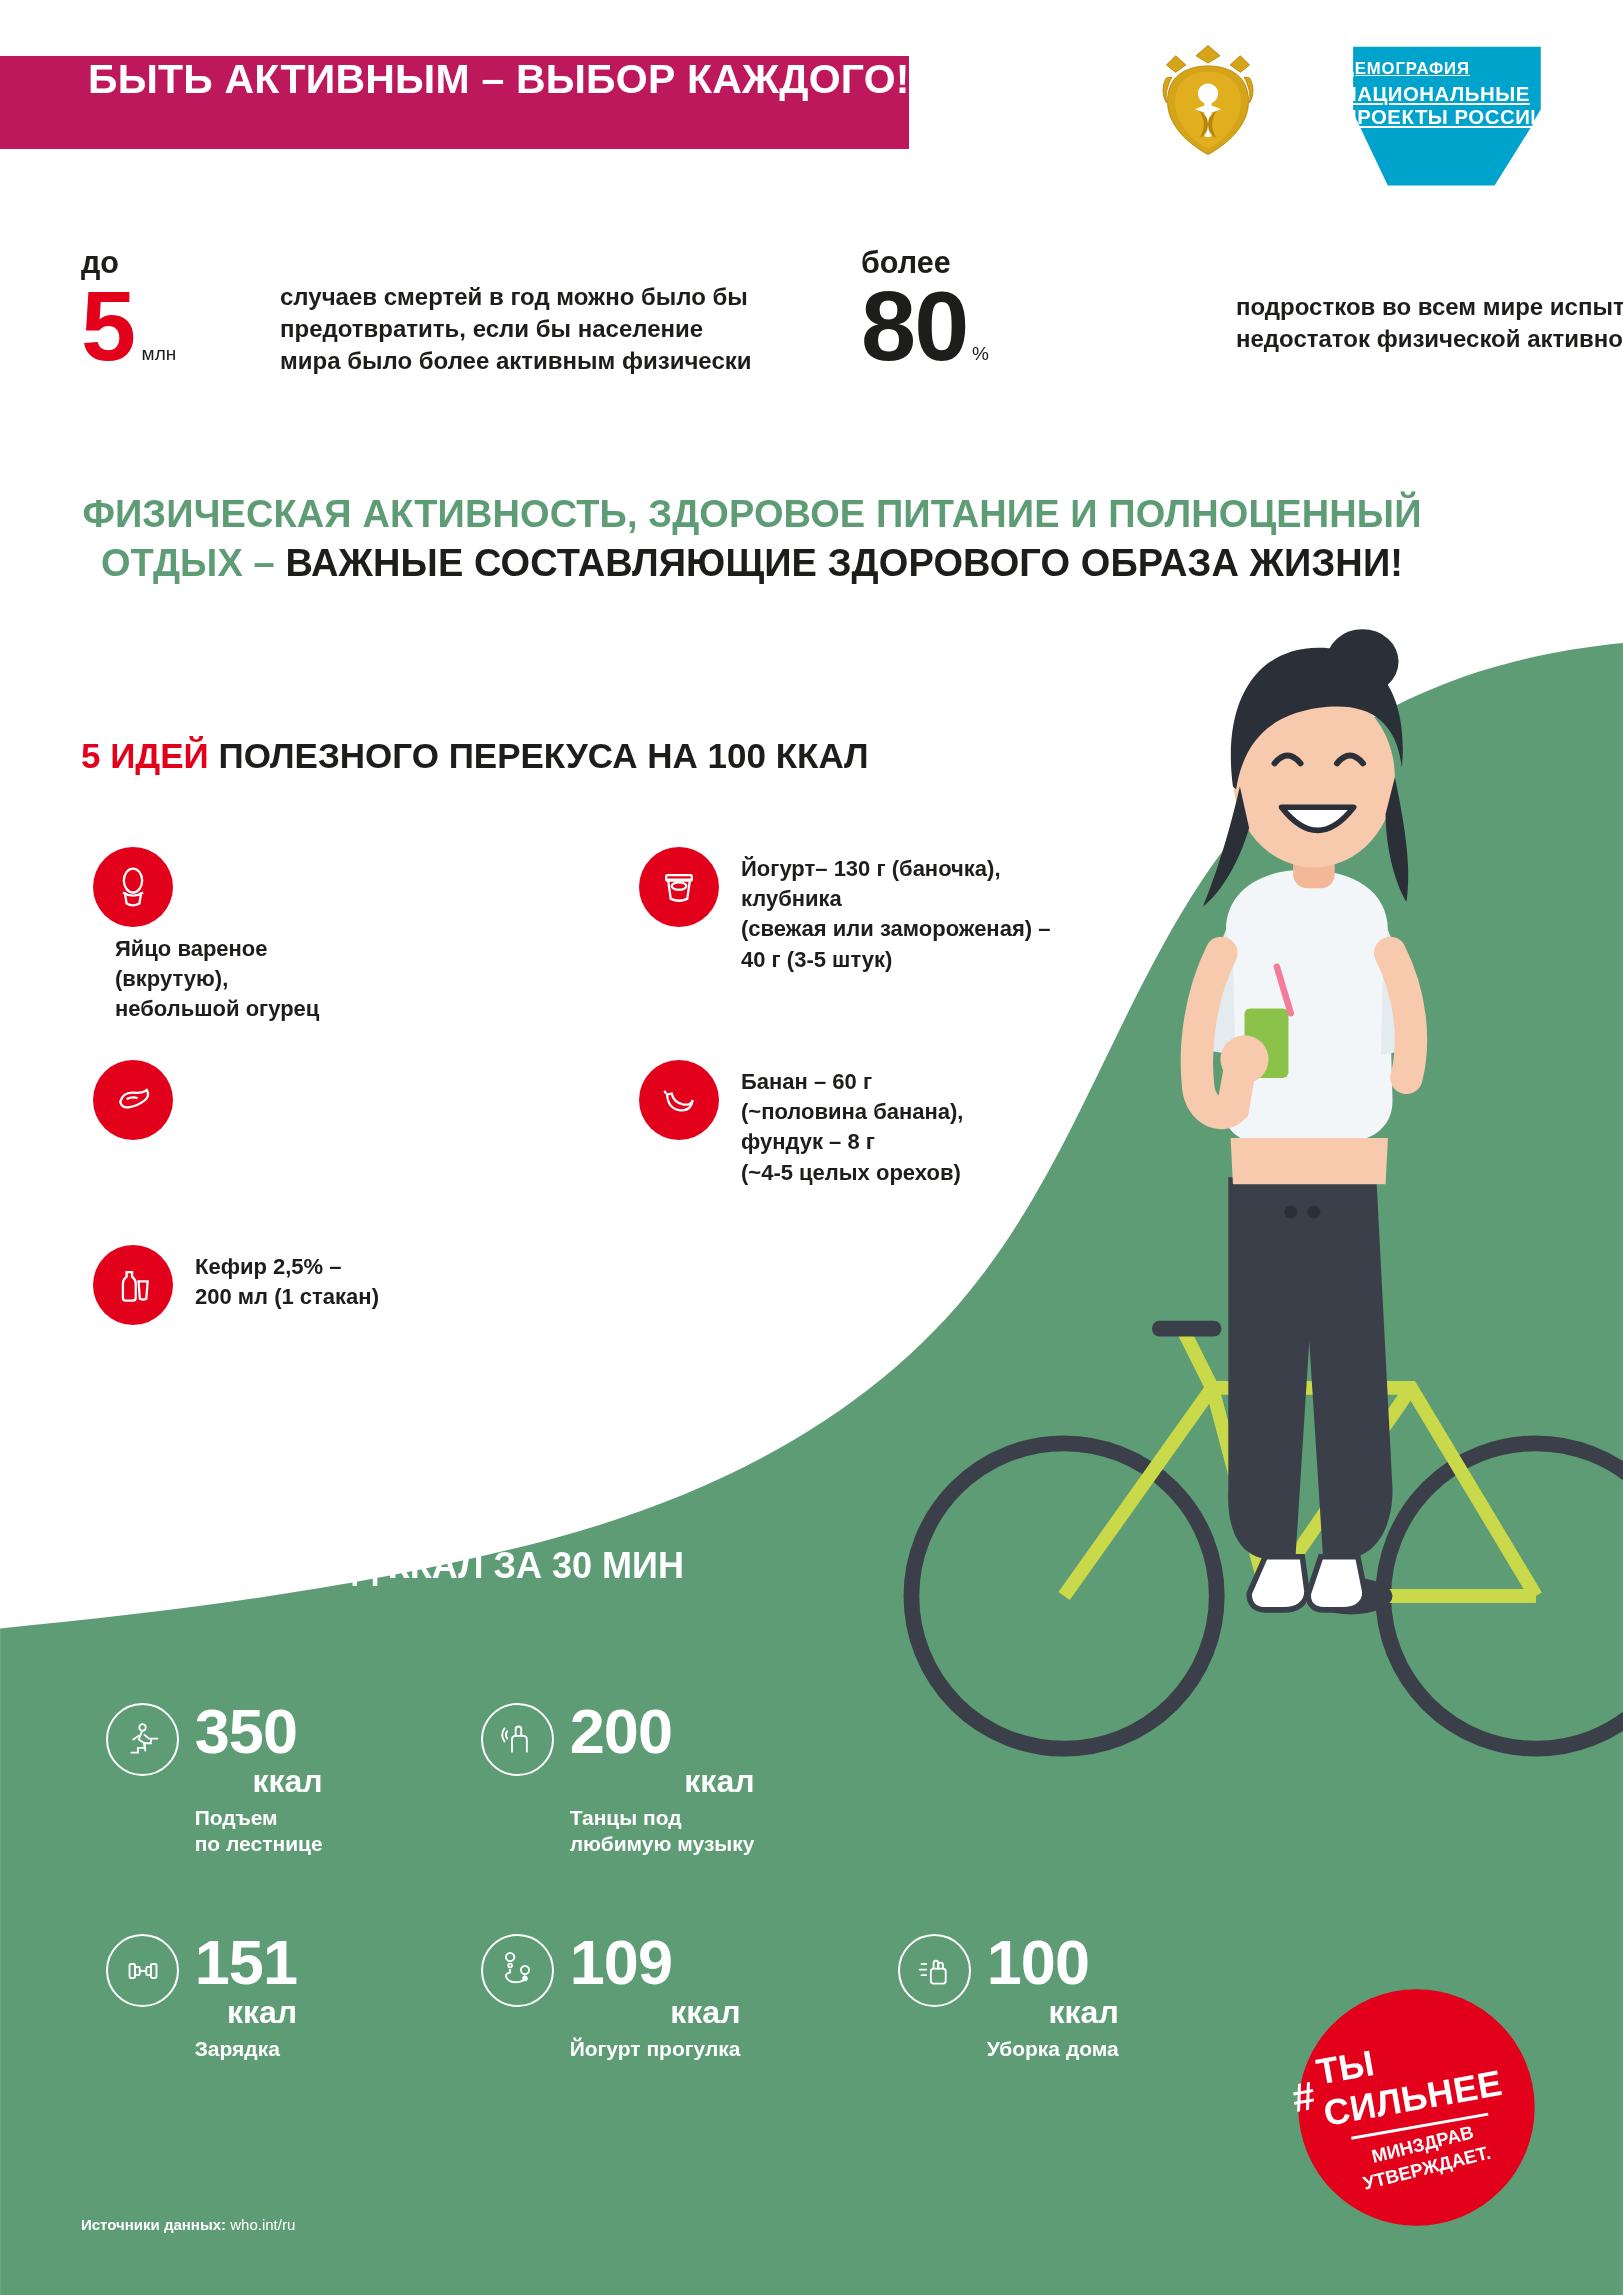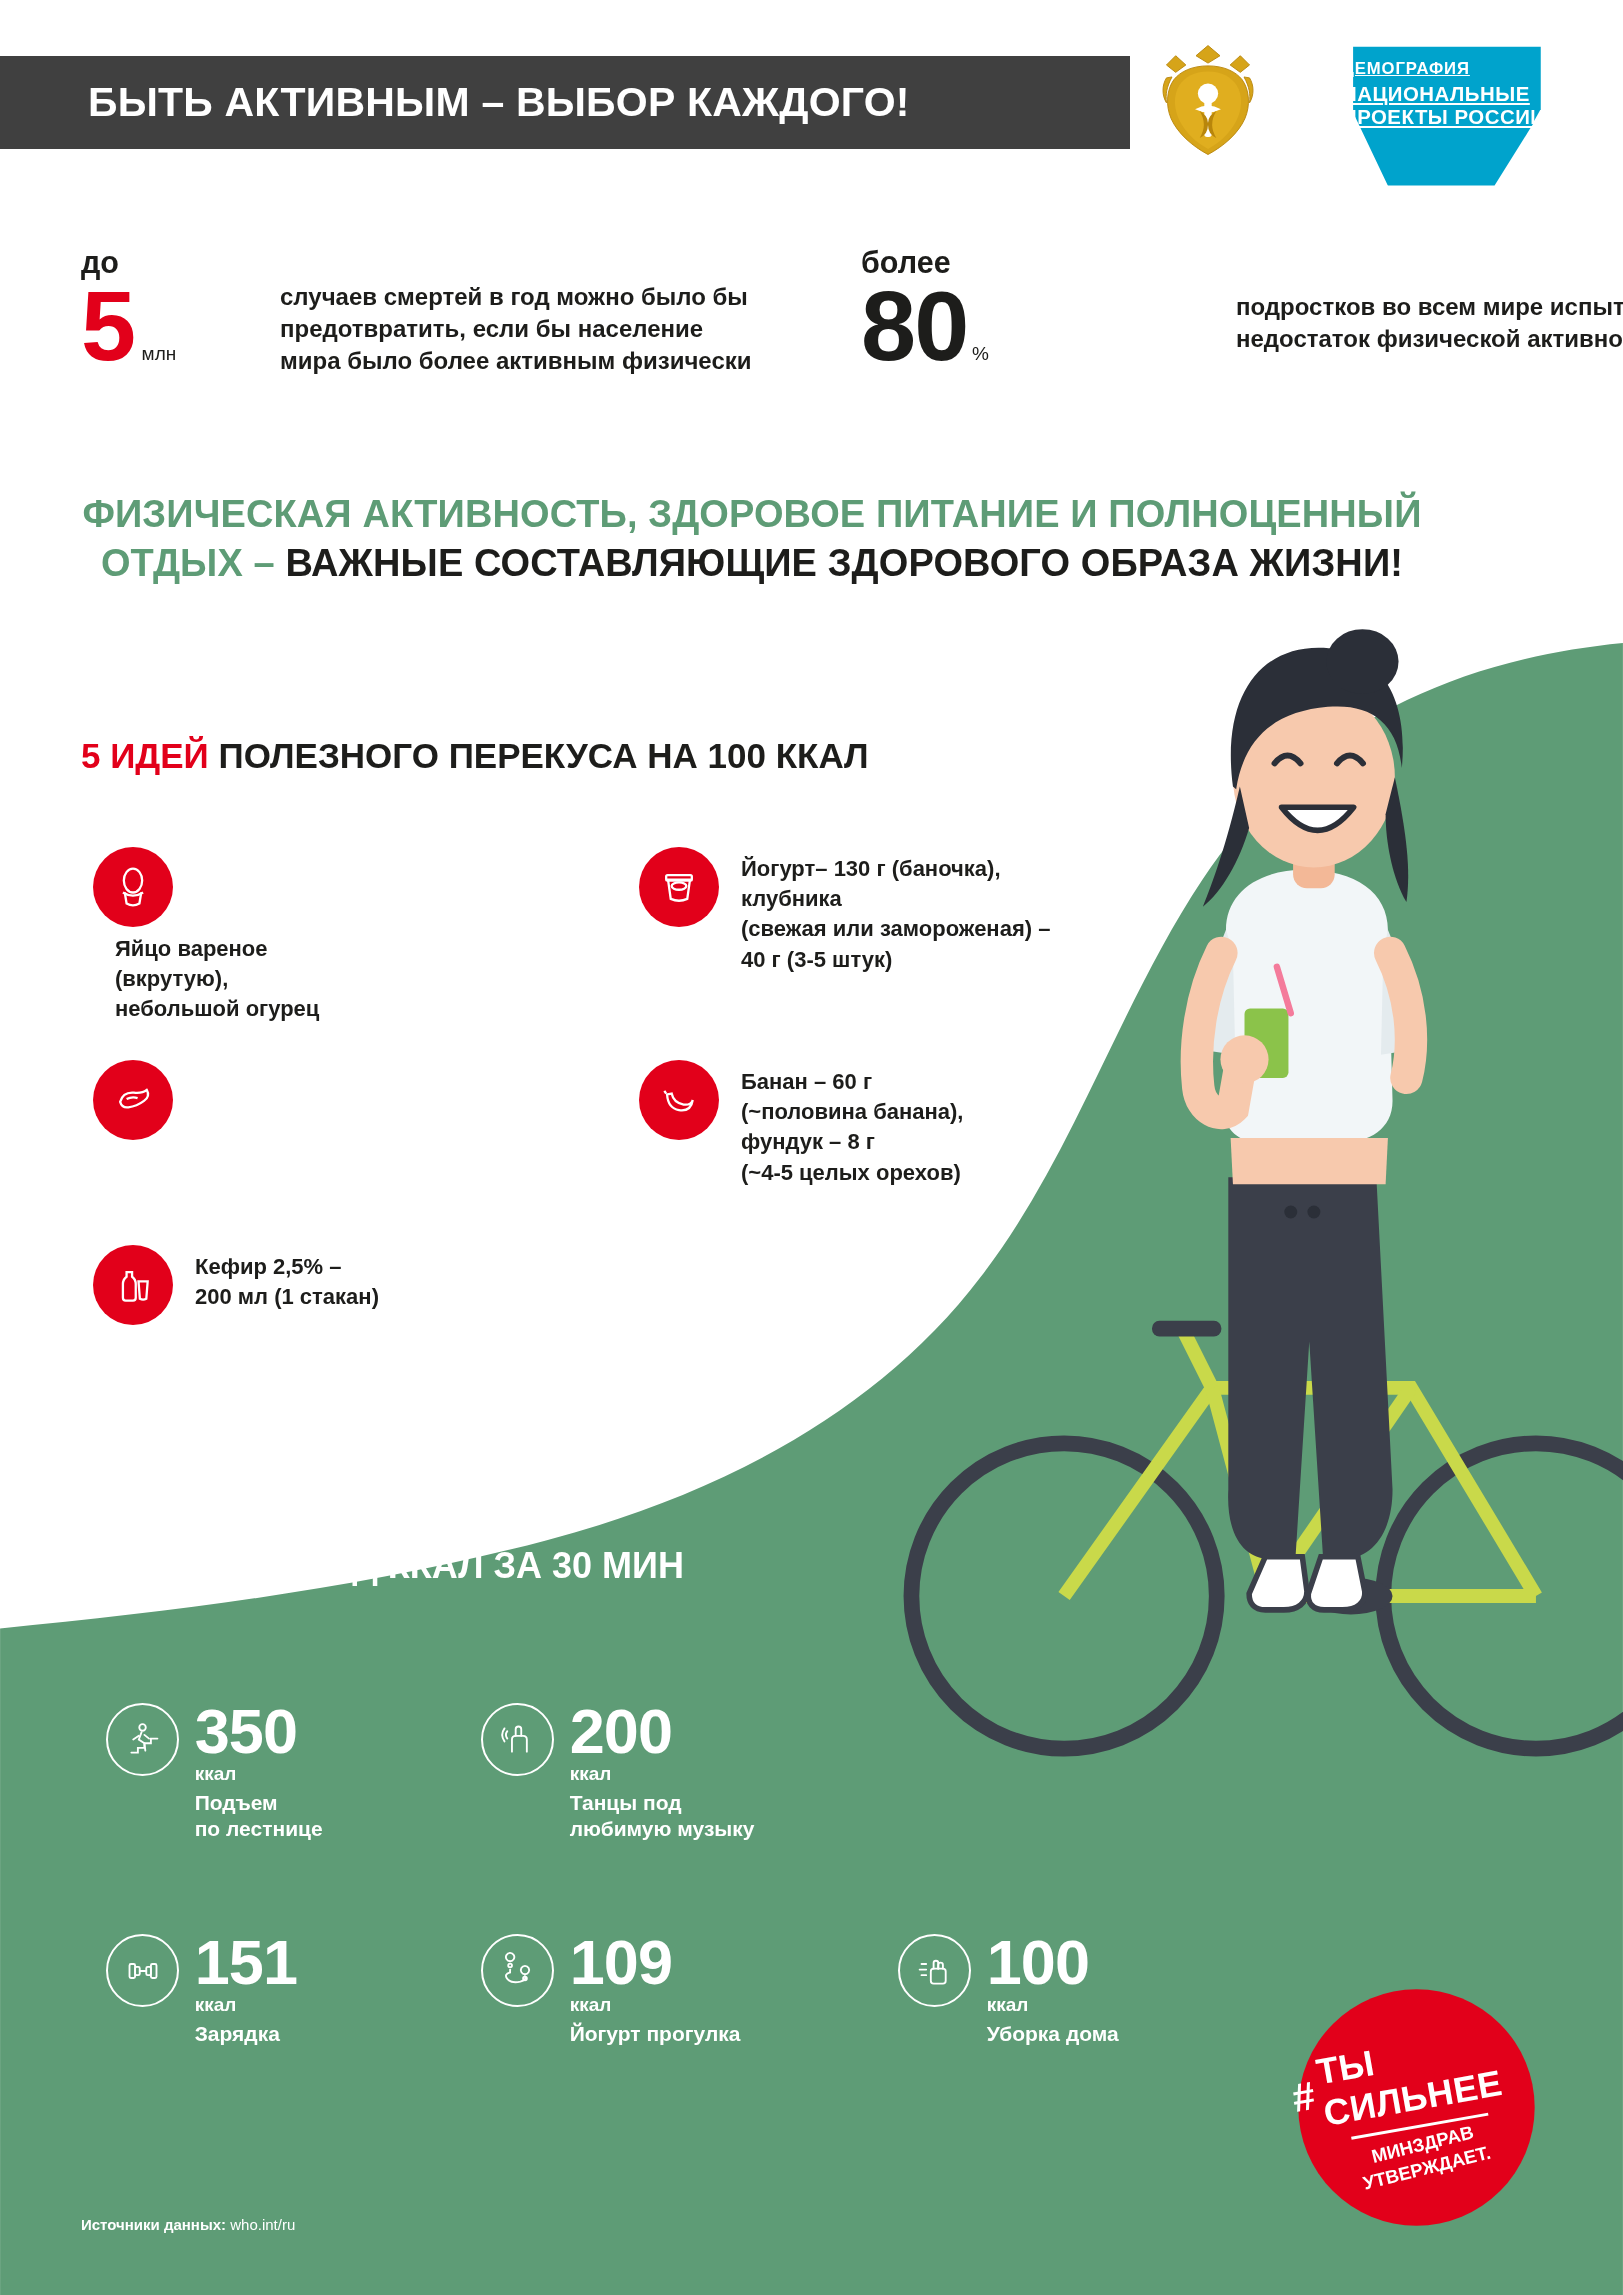--- a/index.html
+++ b/index.html
@@ -18,25 +18,24 @@
 
   
   .bg-wrap { position: absolute; inset: 0; overflow: hidden; }
   .bg-svg { position: absolute; top: 0; left: 0; }
 
   
   .header-band {
     position: absolute;
     top: 56px;
     left: 0;
-    width: 1130px;
+    width: 909px;
     height: 93px;
-    background: #404040;
+    background: #be185d;
     display: flex;
-    align-items: center;
   }
   .header-title {
     color: #ffffff;
     font-size: 41px;
     font-weight: bold;
     letter-spacing: 0.2px;
     margin-left: 88px;
     white-space: nowrap;
   }
 
@@ -164,21 +163,21 @@
   .cal-item { position: absolute; display: flex; align-items: flex-start; }
   .cal-icon {
     width: 69px; height: 69px;
     border-radius: 50%;
     border: 2.3px solid #ffffff;
     flex: 0 0 69px;
     display: flex; align-items: center; justify-content: center;
   }
   .cal-body { margin-left: 15.7px; color: #ffffff; }
   .cal-num { font-size: 63px; font-weight: bold; line-height: 0.92; letter-spacing: -0.9px; }
-  .cal-unit { font-size: 19px; font-weight: bold; line-height: 1.1; margin-top: 2.8px; }
+  .cal-unit { font-size: 32px; font-weight: bold; line-height: 1.1; margin-top: 2.8px; text-align: right; }
   .cal-label { font-size: 21px; font-weight: bold; line-height: 1.25; margin-top: 5.6px; white-space: pre-line; }
 
   #cal-0 { top: 1703px; left: 106px; }
   #cal-1 { top: 1703px; left: 481px; }
   #cal-2 { top: 1934px; left: 106px; }
   #cal-3 { top: 1934px; left: 481px; }
   #cal-4 { top: 1934px; left: 898px; }
 
   
   .stamp {

